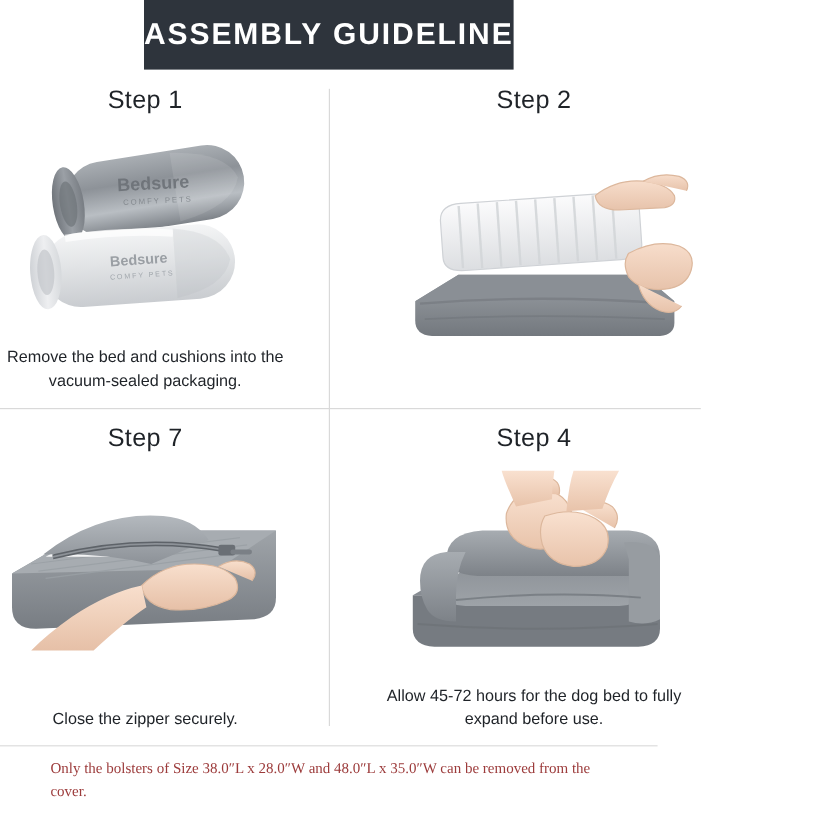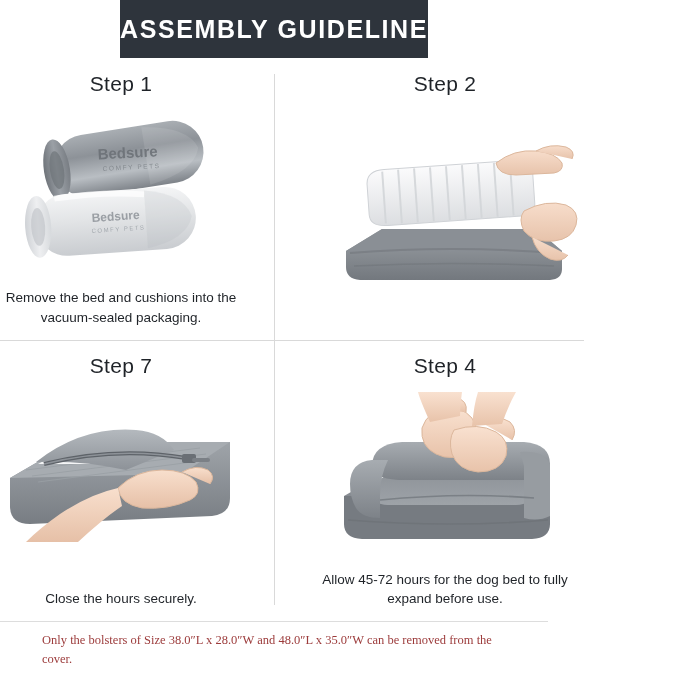--- a/index.html
+++ b/index.html
@@ -241,21 +241,21 @@
             <rect x="206" y="56" width="18" height="4" rx="2" fill="#7b8086"></rect>
           </g>
 
           <g>
             <path d="M132 86 Q150 68 176 68 Q200 68 210 80 Q216 92 204 98 Q182 108 156 106 Q134 102 132 86 Z" fill="url(#skin3)" stroke="#dcb79c" stroke-width="1"></path>
             <path d="M196 70 Q210 62 222 68 Q230 74 224 82" fill="url(#skin3)" stroke="#dcb79c" stroke-width="1"></path>
             <path d="M132 86 Q104 92 74 112 Q54 126 40 140 L92 140 Q118 116 136 104 Z" fill="url(#skin3)"></path>
           </g>
         </svg>
       </div>
-      <div class="caption">Close the hours securely.</div>
+      <div class="caption">Close the zipper securely.</div>
     </div>
 
     <div class="cell">
       <div class="step-title">Step 4</div>
       <div class="art">
         <svg width="270" height="165" viewBox="0 0 270 165">
           <defs>
             <linearGradient id="bolster" x1="0" y1="0" x2="0" y2="1">
               <stop offset="0%" stop-color="#a7acb1"></stop>
               <stop offset="100%" stop-color="#7d8288"></stop>

